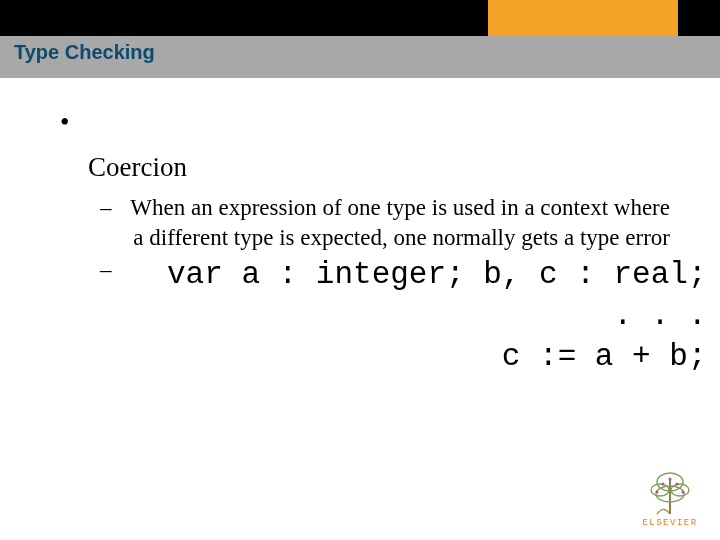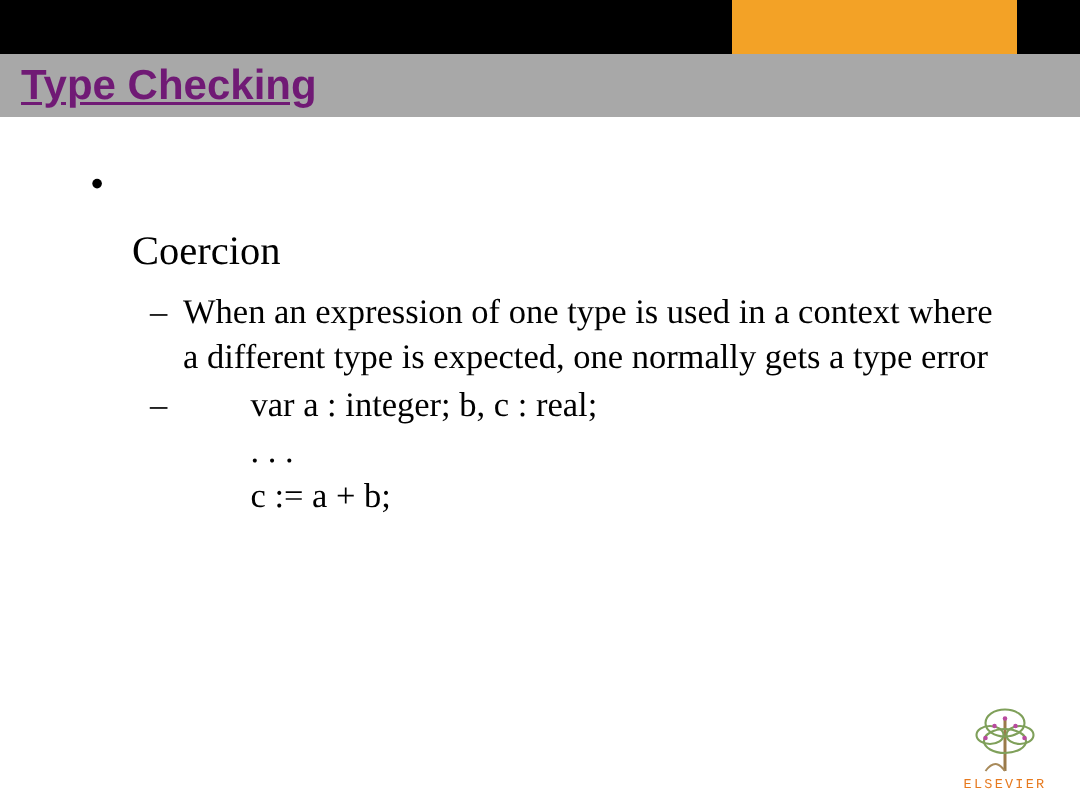--- a/index.html
+++ b/index.html
@@ -34,24 +34,23 @@
     width: 720px;
     height: 42px;
     background: #a8a8a8;
   }
   .title-text {
     position: absolute;
     left: 14px;
     top: 5px;
     font-family: Arial, "Helvetica Neue", Helvetica, sans-serif;
     font-weight: 900;
-    font-size: 28px;
-    color: #701a75;
+    font-size: 20px;
+    color: #0c4a6e;
     letter-spacing: 0px;
-    text-decoration: underline;
   }
   .body {
     position: absolute;
     left: 60px;
     top: 108px;
     width: 610px;
   }
   .bullet-row {
     display: flex;
     align-items: flex-start;
@@ -78,24 +77,25 @@
     font-size: 23px;
     line-height: 1.32;
     margin-bottom: 2px;
   }
   .sub-dash {
     width: 22px;
     flex: 0 0 22px;
   }
   .sub-text {
     flex: 1;
+    text-align: right;
   }
   .code-block {
-    font-family: Liberation Serif, serif;
-    font-size: 23px;
+    font-family: Liberation Mono, monospace;
+    font-size: 31px;
     line-height: 1.32;
     margin-left: 45px;
     white-space: pre;
   }
   .logo {
     position: absolute;
     right: 18px;
     bottom: 12px;
     width: 64px;
     text-align: center;

